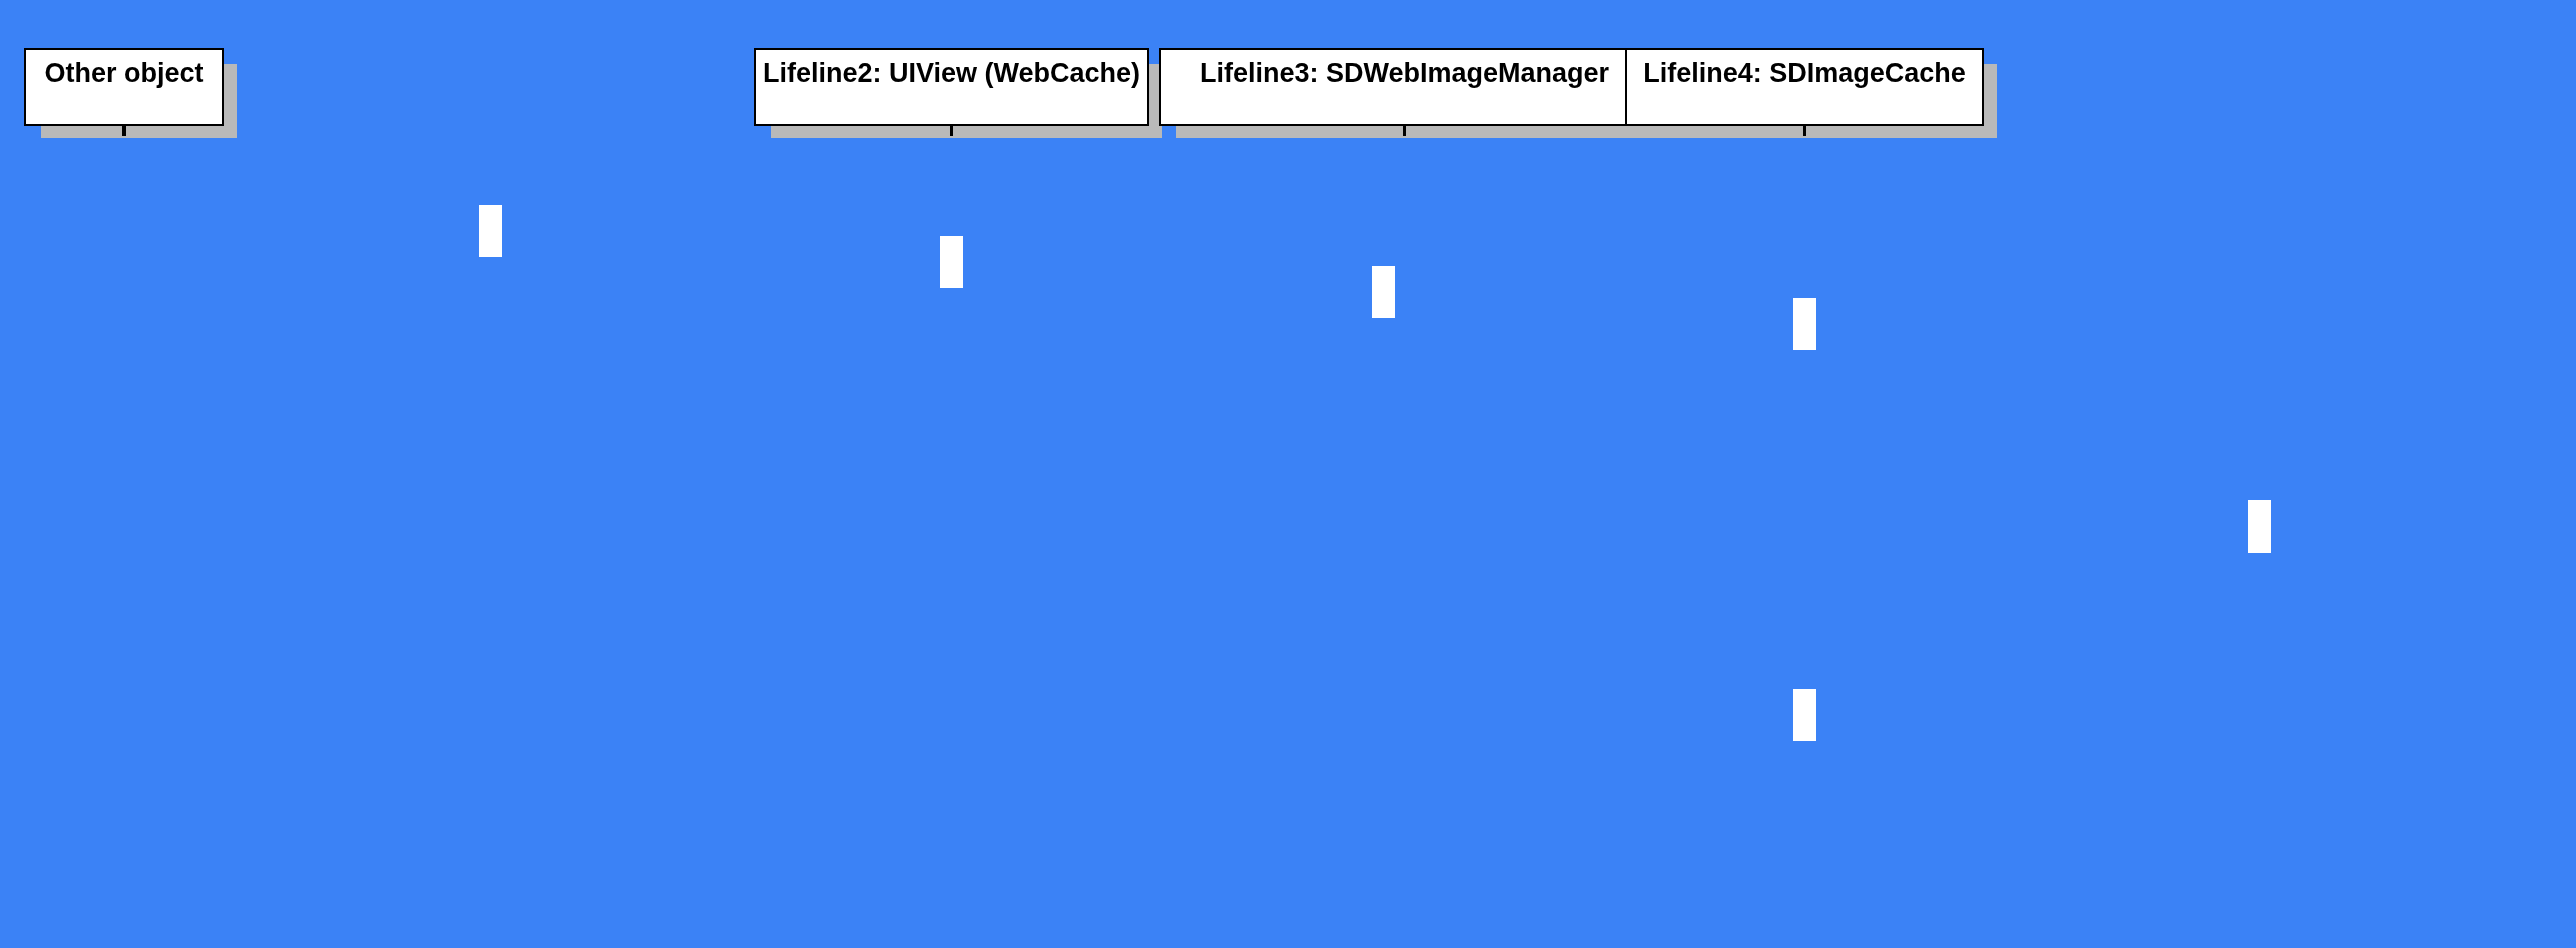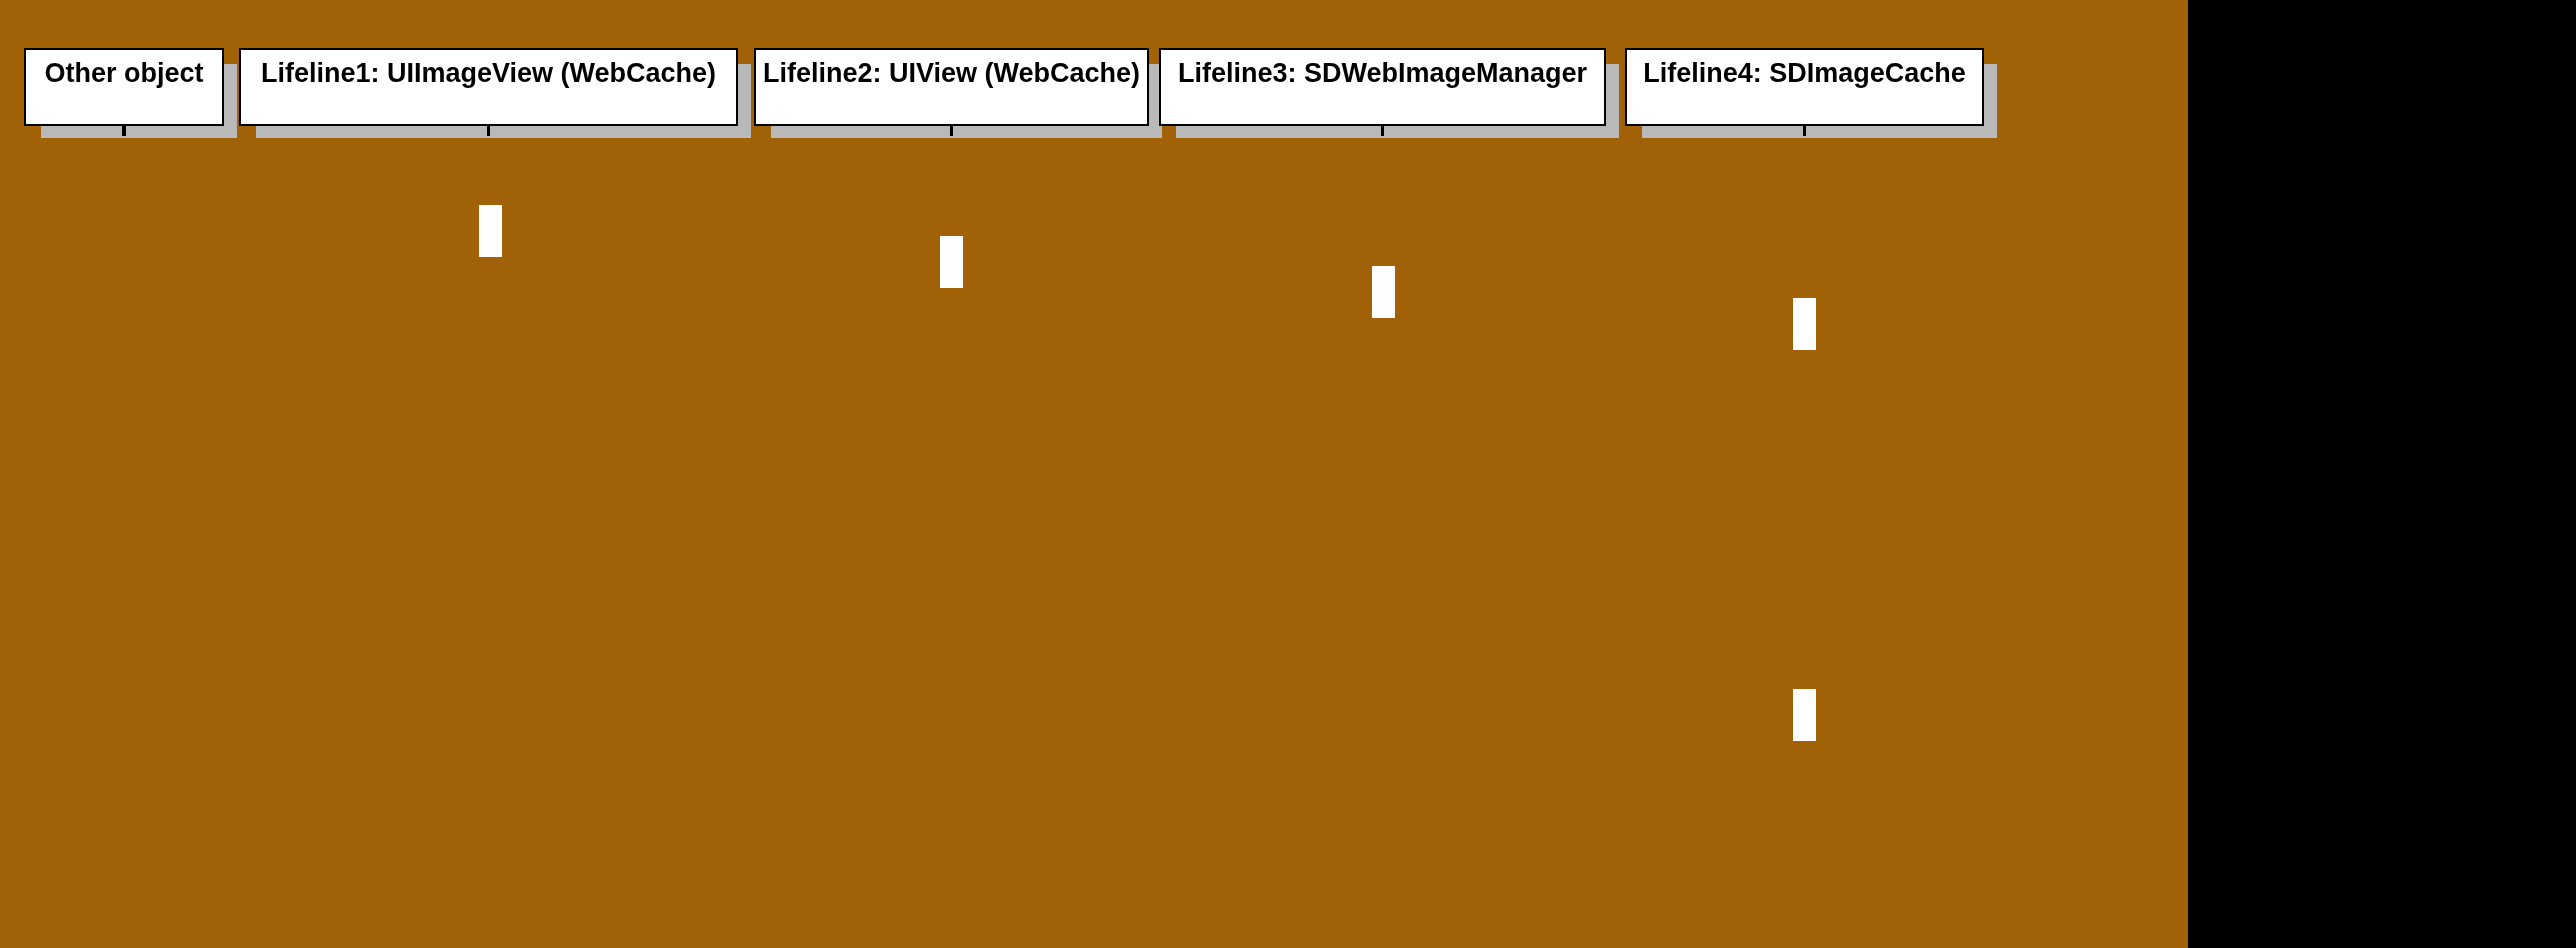--- a/index.html
+++ b/index.html
@@ -2,23 +2,23 @@
 <html><head>
 <meta charset="utf-8">
 <style>
   html, body {
     margin: 0;
     padding: 0;
     background: #000000;
   }
   .canvas {
     position: relative;
-    width: 2188px;
+    width: 2576px;
     height: 949px;
-    background: #a16207;
+    background: #3b82f6;
     overflow: hidden;
     font-family: "Liberation Sans", "DejaVu Sans", sans-serif;
   }
   .lifeline-head {
     position: absolute;
     top: 50px;
     height: 74px;
   }
   .head-shadow {
     position: absolute;
@@ -73,37 +73,30 @@
 <div class="canvas">
 
   <div class="lifeline-head" style="left:26px; width:196px;">
     <div class="head-shadow"></div>
     <div class="head-box">
       <span class="label">Other object</span>
     </div>
     <div class="lifeline-start-tick"></div>
   </div>
 
-  <div class="lifeline-head" style="left:241px; width:495px;">
-    <div class="head-shadow"></div>
-    <div class="head-box">
-      <span class="label">Lifeline1: UIImageView (WebCache)</span>
-    </div>
-    <div class="lifeline-start-tick"></div>
-  </div>
 
   <div class="lifeline-head" style="left:756px; width:391px;">
     <div class="head-shadow"></div>
     <div class="head-box">
       <span class="label">Lifeline2: UIView (WebCache)</span>
     </div>
     <div class="lifeline-start-tick"></div>
   </div>
 
-  <div class="lifeline-head" style="left:1161px; width:443px;">
+  <div class="lifeline-head" style="left:1161px; width:443px;padding-left:44px;">
     <div class="head-shadow"></div>
     <div class="head-box">
       <span class="label">Lifeline3: SDWebImageManager</span>
     </div>
     <div class="lifeline-start-tick"></div>
   </div>
 
   <div class="lifeline-head" style="left:1627px; width:355px;border-radius:27px;">
     <div class="head-shadow"></div>
     <div class="head-box">

